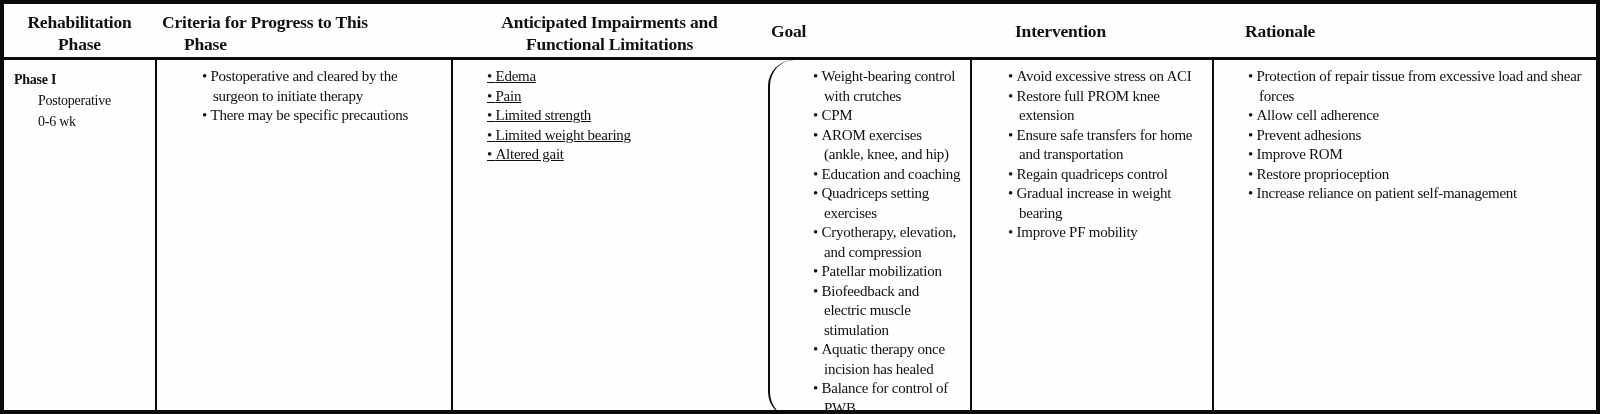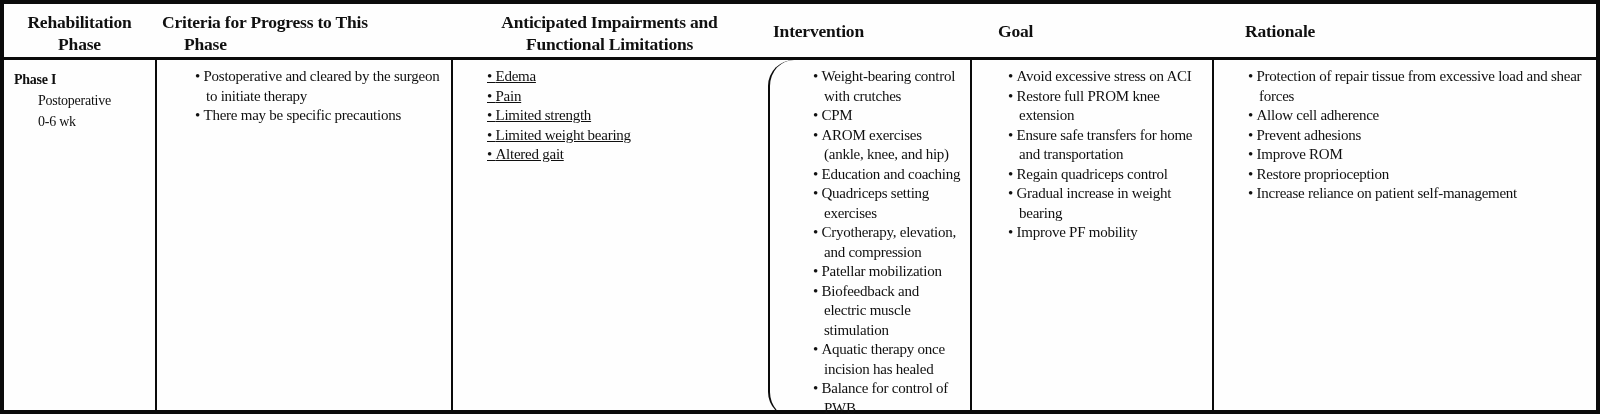--- a/index.html
+++ b/index.html
@@ -61,21 +61,21 @@
   .td-c6 { flex: 1; }
   .phase-title { font-weight: bold; padding-left: 10px; padding-top: 2px; }
   .phase-sub { padding-left: 34px; }
   ul.blist {
     margin: 0;
     list-style: none;
     padding-top: 0;
     padding-bottom: 0;
     padding-right: 7px;
   }
-  .td-c2 ul.blist { padding-left: 38px; }
+  .td-c2 ul.blist { padding-left: 38px; margin-left: 7px; }
   .td-c3 ul.blist { padding-left: 34px; text-decoration: underline; }
   .td-c4 ul.blist { padding-left: 43px; }
   .td-c5 ul.blist { padding-left: 36px; padding-right: 5px; }
   .td-c6 ul.blist { padding-left: 34px; padding-right: 10px; }
   ul.blist li {
     padding-left: 11px;
     text-indent: -11px;
   }
   ul.blist li::before { content: "\2022\00a0"; }
 </style>
@@ -91,25 +91,25 @@
         <span class="hline">Phase</span>
       </div>
       <div class="th th-c2">
         <span class="hline">Criteria for Progress to This</span>
         <span class="hline hline2">Phase</span>
       </div>
       <div class="th th-c3">
         <span class="hline">Anticipated Impairments and</span>
         <span class="hline">Functional Limitations</span>
       </div>
+      <div class="th th-c5">
+        <span class="hline">Goal</span>
+      </div>
       <div class="th th-c4">
         <span class="hline">Intervention</span>
-      </div>
-      <div class="th th-c5">
-        <span class="hline">Goal</span>
       </div>
       <div class="th th-c6">
         <span class="hline">Rationale</span>
       </div>
     </div>
 
     <div class="tbody">
 
       <div class="td td-c1">
         <div class="phase-title">Phase I</div>

